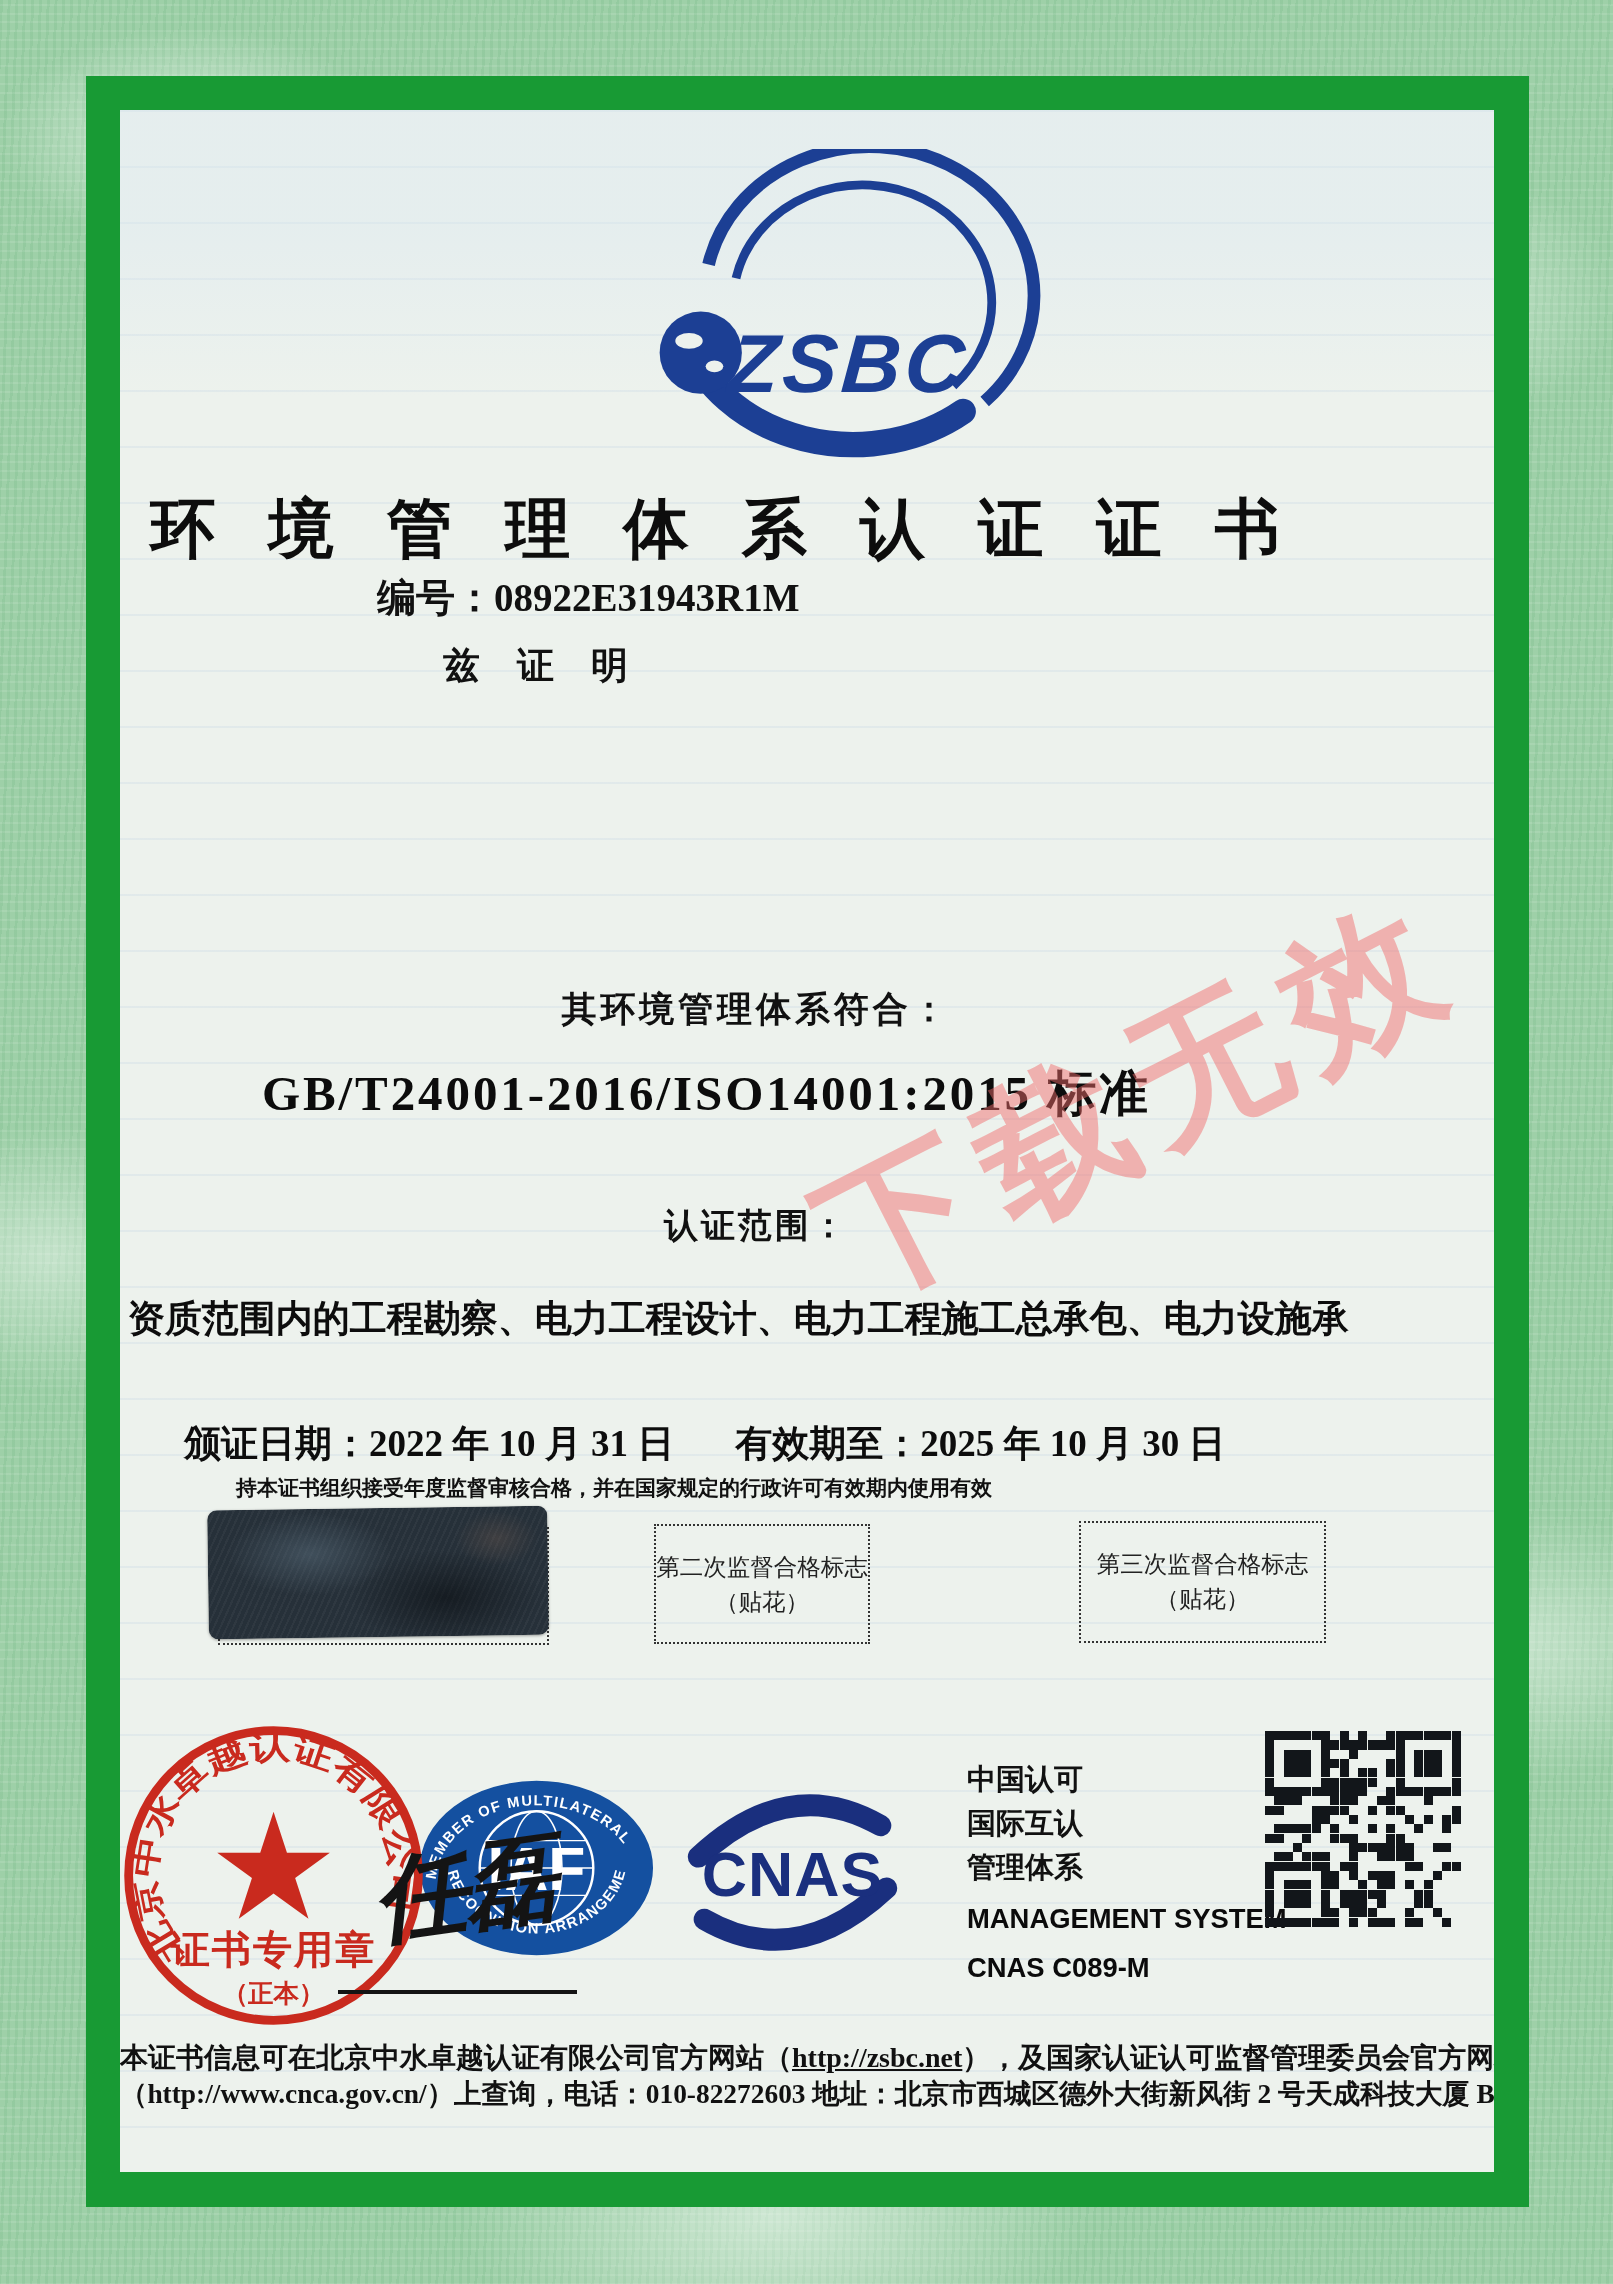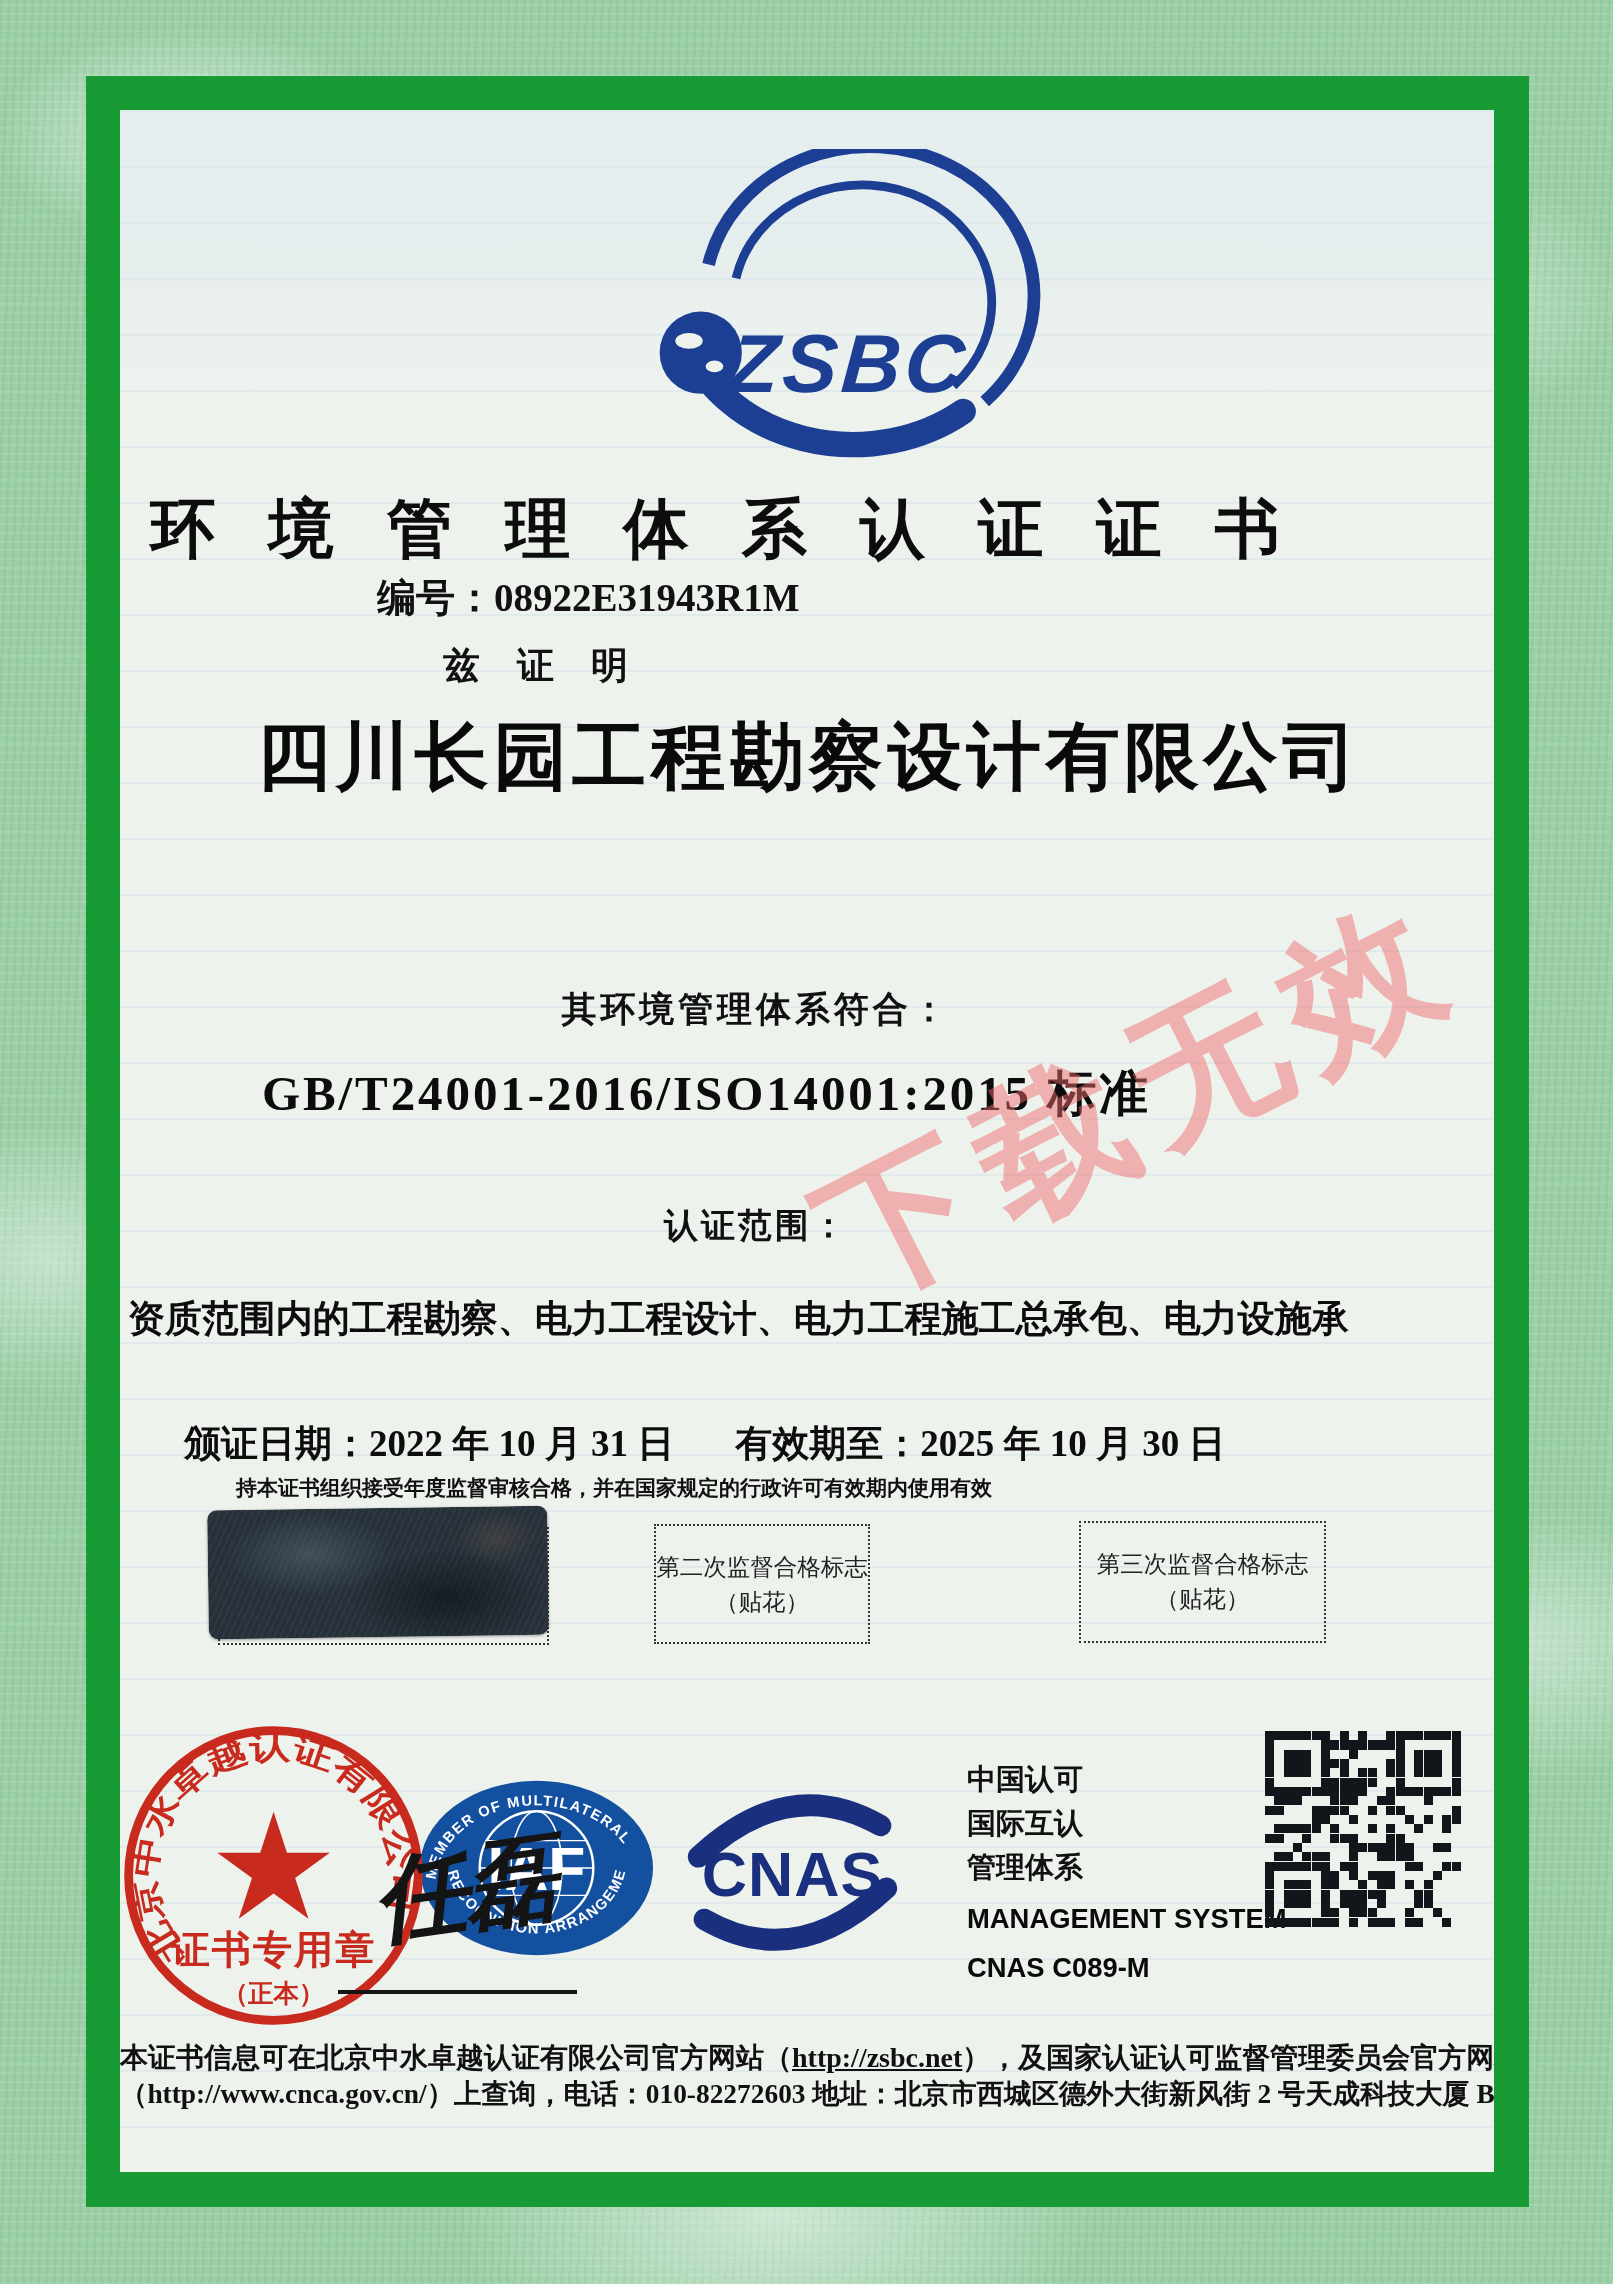--- a/index.html
+++ b/index.html
@@ -121,21 +121,20 @@
       <ellipse cx="186" cy="222" rx="9" ry="6" fill="#edf2ed"></ellipse>
       <text x="216" y="248" font-size="84" font-weight="900" font-style="italic" letter-spacing="4" fill="#1c3f94" class="sans" transform="skewX(-4)">ZSBC</text>
     </svg>
 
     <div class="abs centered title">环 境 管 理 体 系 认 证 证 书</div>
 
     <div class="abs cert-no"><span>编号：</span><span>08922E31943R1M</span></div>
 
     <div class="abs certify">兹证明</div>
 
-    <div class="abs centered company">四川长园工程勘察设计有限公司</div>
 
 
 
     <div class="abs centered conform">其环境管理体系符合：</div>
 
     <div class="abs standard">GB/T24001-2016/ISO14001:2015 标准</div>
 
     <div class="abs watermark">下载无效</div>
 
     <div class="abs scope-label">认证范围：</div>

